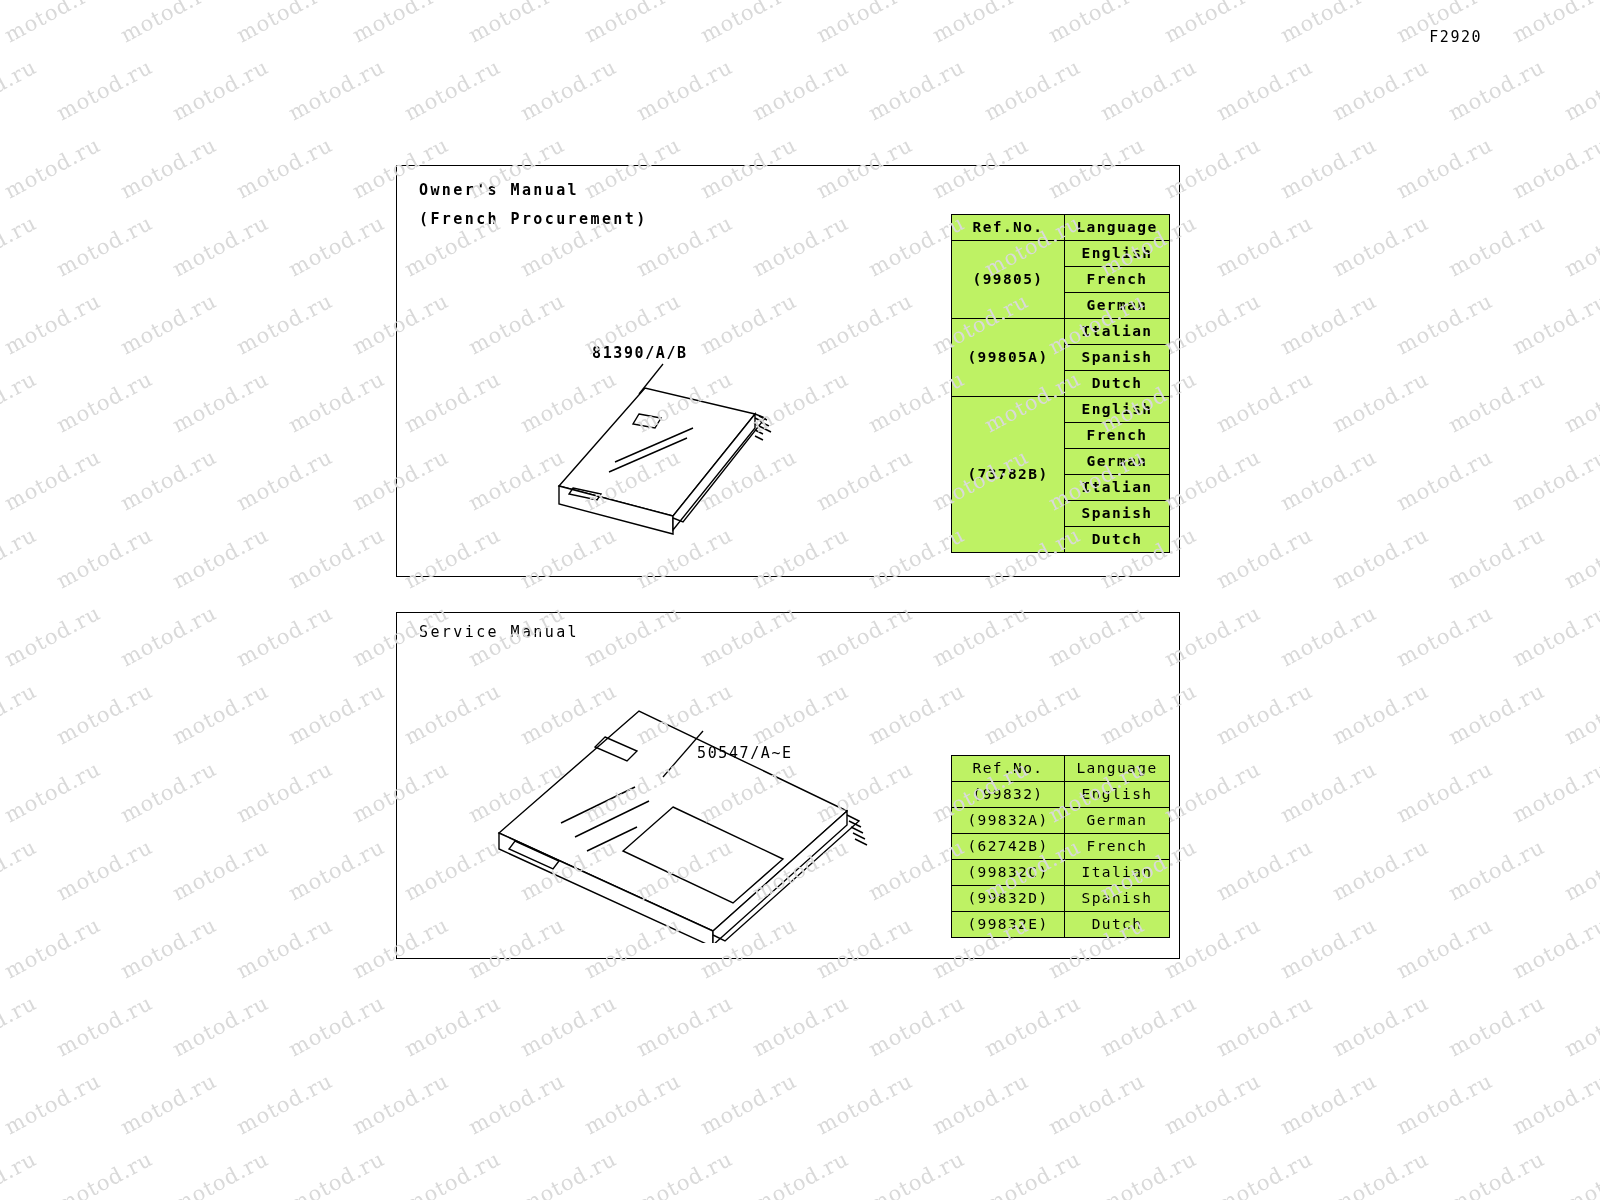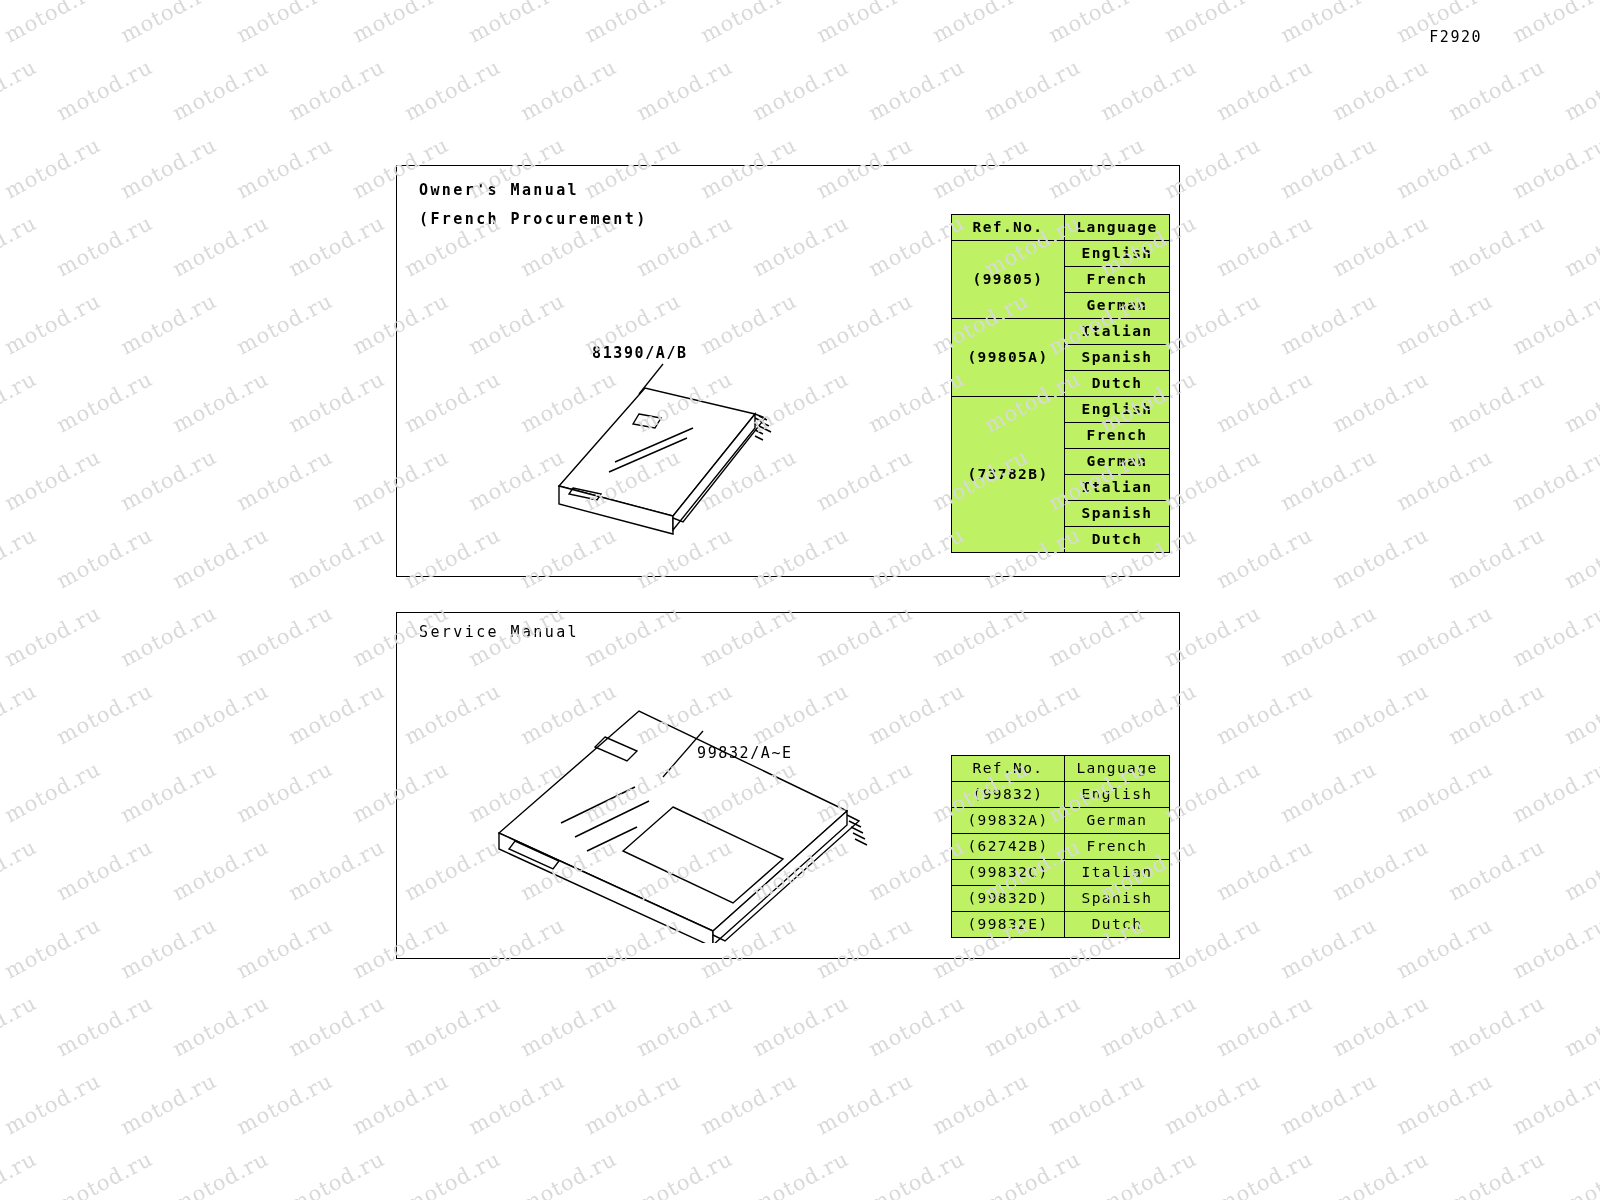--- a/index.html
+++ b/index.html
@@ -457,21 +457,21 @@
         <path d="M74 120 L148 84"></path>
         <path d="M88 134 L162 98"></path>
         <path d="M100 148 L150 124"></path>
 
         <path d="M118 34 L150 48 L140 58 L108 44 Z"></path>
 
         <path d="M28 138 L72 158 L66 166 L22 146 Z"></path>
       </g>
     </svg>
 
-    <div class="callout" id="callout-service">99832/A~E</div>
+    <div class="callout" id="callout-service">50547/A~E</div>
     <svg class="artwork" style="left:248px; top:112px;" width="70" height="60" viewBox="0 0 70 60">
       <path d="M58 6 L18 52" fill="none" stroke="#000" stroke-width="1.3"></path>
     </svg>
 
     <table class="reftable" id="table-service">
       <tbody>
         <tr>
           <td class="colref">Ref.No.</td>
           <td class="collang">Language</td>
         </tr>

